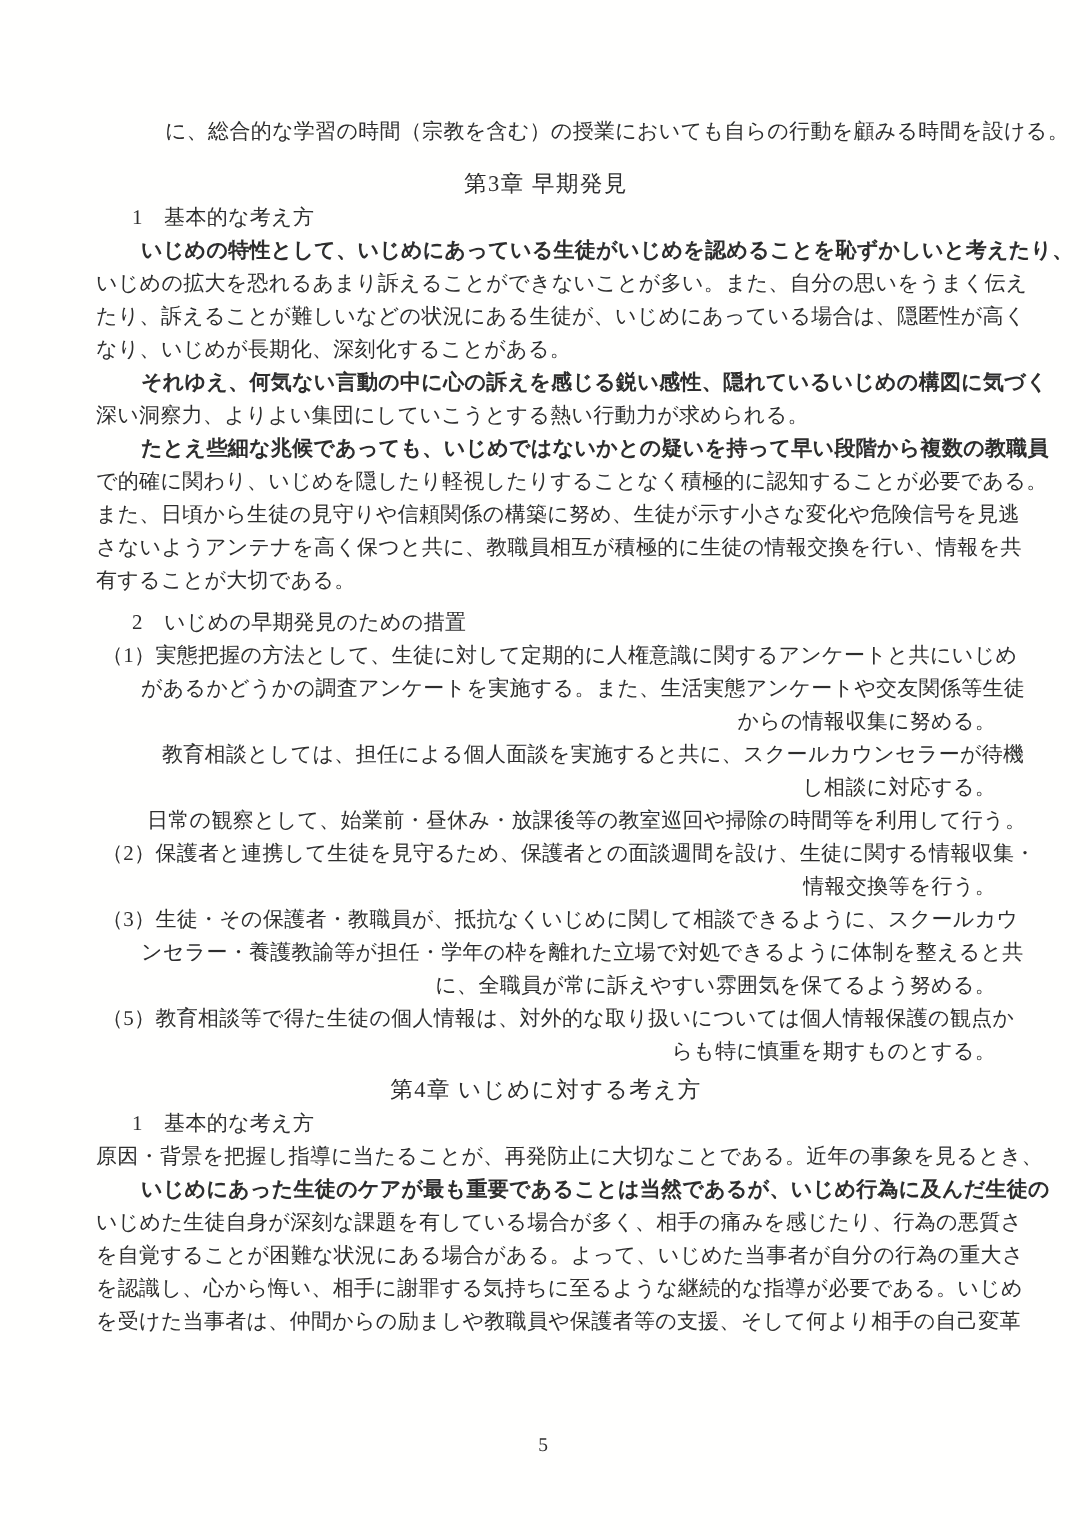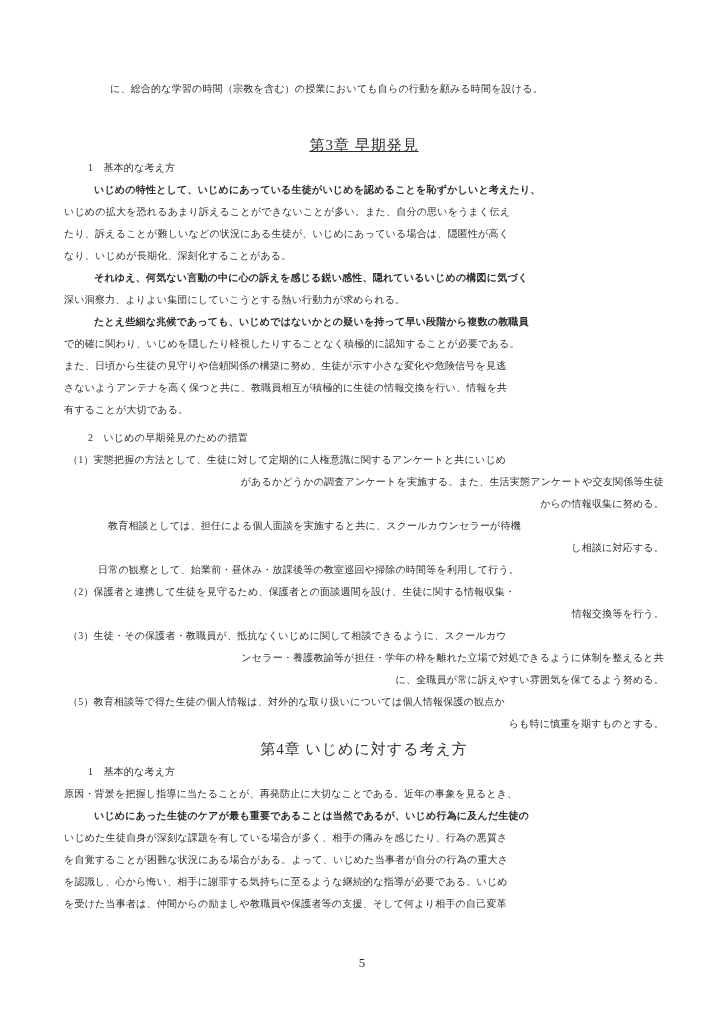--- a/index.html
+++ b/index.html
@@ -13,41 +13,41 @@
     height: 1024px;
     background: #fffffe;
     overflow: hidden;
     font-family: "Liberation Serif", "DejaVu Serif", serif;
     color: #2e2e2e;
   }
   .content {
     padding: 78px 60px 0 64px;
   }
   .ln {
-    font-size: 10px;
+    font-size: 14px;
     line-height: 22px;
     white-space: nowrap;
     letter-spacing: 0.2px;
   }
   
   .i-cont  { padding-left: 46px; }  
   .i-para  { padding-left: 30px; font-weight: bold; }  
   .i-num   { padding-left: 24px; }  
   .i-item  { padding-left: 4px;  }  
   .i-wrap  { padding-left: 30px; text-align: right; }  
   .i-sub   { padding-left: 44px; }  
   .i-sub2  { padding-left: 34px; }  
   .chapter-title {
     font-size: 15px;
     line-height: 24px;
     text-align: center;
     letter-spacing: 1px;
     white-space: nowrap;
   }
-  .ch3-title { margin-top: 33px; text-decoration: underline; }
+  .ch3-title { margin-top: 11px; }
   .ch4-title { margin-top: 2px; }
   .gap-before-s2 { margin-top: 6px; }
   .page-num {
     position: absolute;
     top: 952px;
     left: 0;
     right: 0;
     text-align: center;
     font-size: 13px;
     line-height: 22px;

